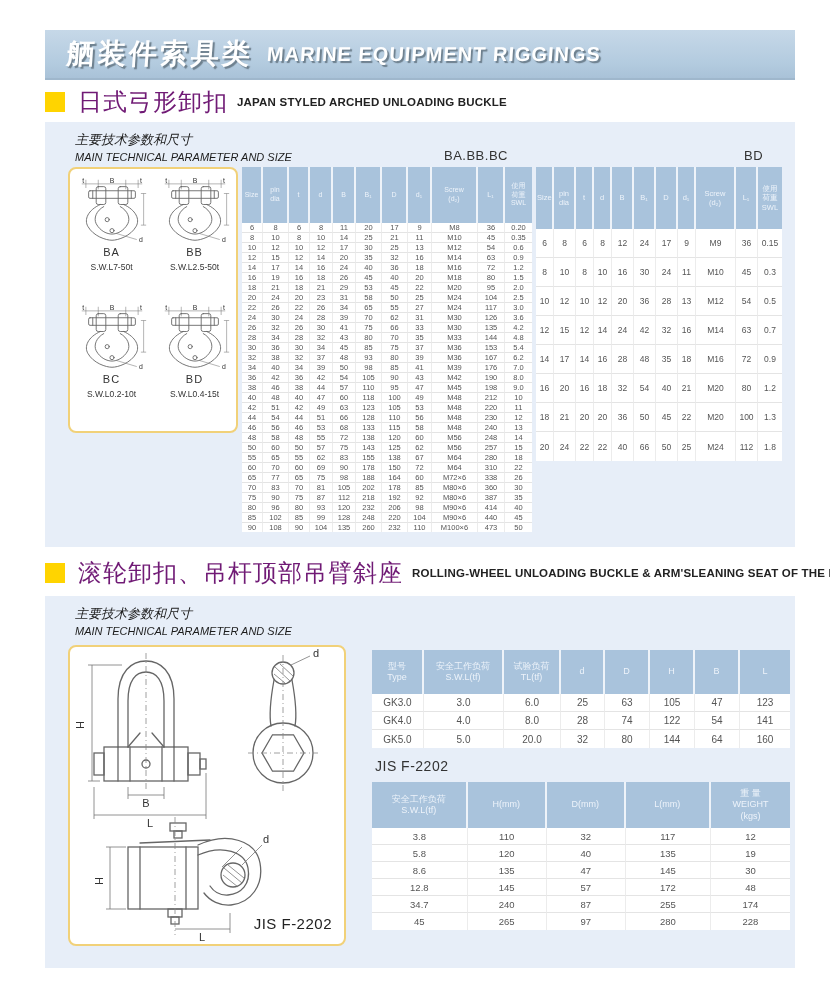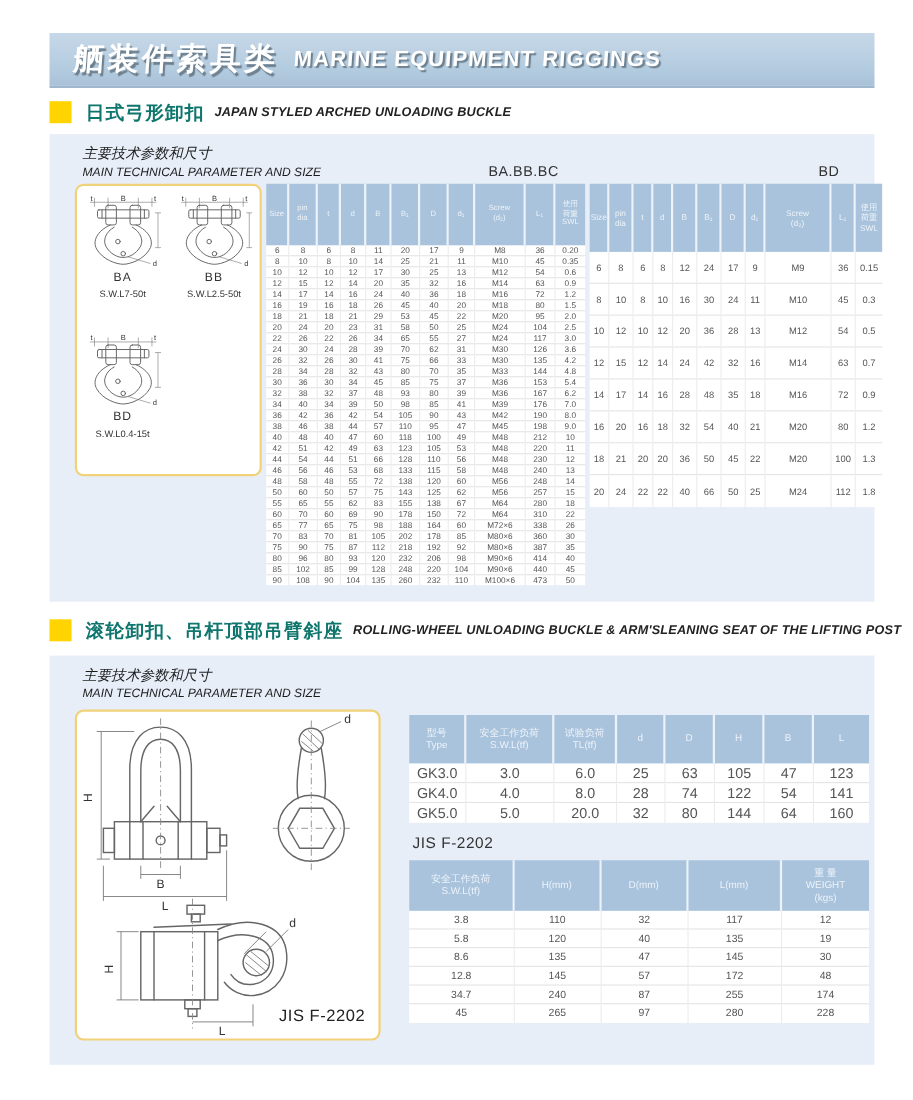--- a/index.html
+++ b/index.html
@@ -20,22 +20,22 @@
     text-shadow:2px 2px 1px #6d7f8d;transform:skewX(-4deg);
   }
   .banner-en{
     font-size:20px;font-weight:bold;color:#fff;margin-left:14px;letter-spacing:1px;
     text-shadow:2px 2px 1px #6d7f8d;transform:skewX(-4deg);
   }
   
   .sec{position:absolute;left:45px;display:flex;align-items:center;height:22px;}
   #sec1{top:91px;} #sec2{top:562px;}
   .bullet{width:20px;height:20px;background:#ffd400;margin-right:13px;flex:none;}
-  .sec-cn{font-size:17px;font-weight:bold;color:#0f766e;letter-spacing:1px;white-space:nowrap;}
-  .sec-en{font-size:11.5px;font-weight:bold;color:#222;margin-left:9px;white-space:nowrap;letter-spacing:0.2px;font-style:italic;}
+  .sec-cn{font-size:24px;font-weight:normal;color:#701a75;letter-spacing:1px;white-space:nowrap;}
+  .sec-en{font-size:11.5px;font-weight:bold;color:#222;margin-left:9px;white-space:nowrap;letter-spacing:0.2px;}
   
   .panel{position:absolute;left:45px;width:750px;background:#e7eef8;}
   #panel1{top:122px;height:425px;}
   #panel2{top:596px;height:372px;}
   .param{position:absolute;left:30px;top:9px;line-height:1.45;font-style:italic;}
   .param-cn{font-size:13px;color:#1c1c1c;}
   .param-en{font-size:11px;color:#1c1c1c;}
   .tbl-caption{position:absolute;font-size:13px;color:#333;letter-spacing:0.5px;}
   #cap-babbbc{left:399px;top:26px;}
   #cap-bd{left:699px;top:26px;}
@@ -83,27 +83,27 @@
   .t2 th{height:62px;font-size:7.5px;}
   .t2 td{height:29px;font-size:8.5px;}
   .t2 th:nth-child(1),.t2 td:nth-child(1){width:18px;}
   .t2 th:nth-child(2),.t2 td:nth-child(2){width:22px;text-align:center;}
   .t2 th:nth-child(3),.t2 td:nth-child(3){width:18px;}
   .t2 th:nth-child(4),.t2 td:nth-child(4){width:18px;}
   .t2 th:nth-child(5),.t2 td:nth-child(5){width:22px;}
   .t2 th:nth-child(6),.t2 td:nth-child(6){width:22px;}
   .t2 th:nth-child(7),.t2 td:nth-child(7){width:22px;}
   .t2 th:nth-child(8),.t2 td:nth-child(8){width:18px;}
-  .t2 th:nth-child(9),.t2 td:nth-child(9){width:60px;}
+  .t2 th:nth-child(9),.t2 td:nth-child(9){width:40px;}
   .t2 th:nth-child(10),.t2 td:nth-child(10){width:22px;}
   .t2 th:nth-child(11),.t2 td:nth-child(11){width:24px;}
   
   .t3{left:327px;top:54px;width:418px;}
   .t3 th{height:44px;font-size:9px;}
-  .t3 td{height:18px;font-size:13px;}
+  .t3 td{height:18px;font-size:10px;}
   .t3 th:nth-child(1),.t3 td:nth-child(1){width:52px;}
   .t3 th:nth-child(2),.t3 td:nth-child(2){width:80px;}
   .t3 th:nth-child(3),.t3 td:nth-child(3){width:57px;}
   .t3 th:nth-child(4),.t3 td:nth-child(4){width:44px;}
   .t3 th:nth-child(5),.t3 td:nth-child(5){width:45px;}
   .t3 th:nth-child(6),.t3 td:nth-child(6){width:45px;}
   .t3 th:nth-child(7),.t3 td:nth-child(7){width:45px;}
   .t3 th:nth-child(8),.t3 td:nth-child(8){width:50px;}
   
   .t4{left:327px;top:186px;width:418px;}
@@ -185,20 +185,27 @@
       <svg viewBox="0 0 100 96">
           <use href="#shackle"></use>
         </svg>
       <div class="fig-name">BB</div>
       <div class="fig-swl">S.W.L2.5-50t</div>
     </div>
     <div class="fig">
       <svg viewBox="0 0 100 96">
           <use href="#shackle"></use>
         </svg>
+      <div class="fig-name">BC</div>
+      <div class="fig-swl">S.W.L0.2-10t</div>
+    </div>
+    <div class="fig">
+      <svg viewBox="0 0 100 96">
+          <use href="#shackle"></use>
+        </svg>
       <div class="fig-name">BD</div>
       <div class="fig-swl">S.W.L0.4-15t</div>
     </div>
   </div>
 
   <table class="t1">
       <thead>
         <tr>
           <th>Size</th>
           <th>pin

